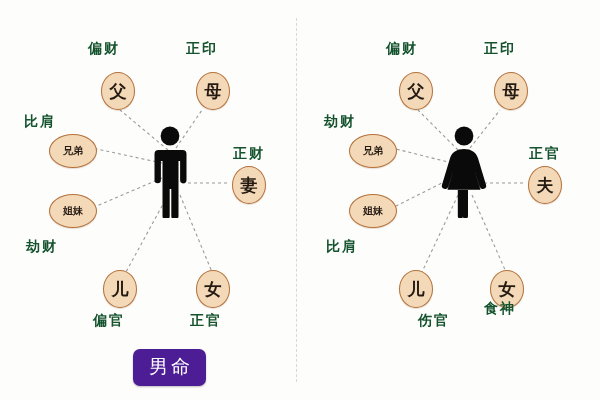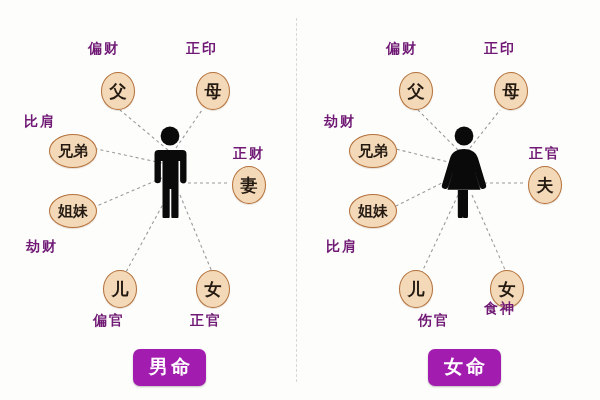--- a/index.html
+++ b/index.html
@@ -58,49 +58,49 @@
     line-height: 1;
     z-index: 3;
     box-shadow: 0 1px 1px rgba(120,80,40,0.18);
   }
   .node-1 {          
     width: 34px; height: 38px;
     font-size: 17px;
   }
   .node-2 {          
     width: 48px; height: 34px;
-    font-size: 15px;
+    font-size: 10px;
   }
 
   
   .tag {
     position: absolute;
     font-family: "DejaVu Serif", "Liberation Serif", serif;
     font-weight: bold;
     font-size: 14px;
-    color: #701a75;
+    color: #14532d;
     white-space: nowrap;
     letter-spacing: 2px;
     z-index: 4;
   }
 
   
   .person {
     position: absolute;
     z-index: 5;
   }
 
   
   .caption {
     position: absolute;
-    background: #a21caf;
+    background: #4c1d95;
     color: #ffffff;
     border-radius: 7px;
     font-family: "DejaVu Serif", "Liberation Serif", serif;
-    font-weight: bold;
+    font-weight: normal;
     font-size: 19px;
     letter-spacing: 3px;
     padding: 5px 13px 6px 16px;
     z-index: 6;
     box-shadow: 0 1px 2px rgba(0,0,0,0.25);
   }
 </style>
 </head>
 <body>
 
@@ -190,16 +190,15 @@
 
     <div class="tag" style="left:229px; top:145px;">正官</div>
     <div class="node node-1" style="left:228px; top:166px;">夫</div>
 
     <div class="node node-1" style="left:99px; top:270px;">儿</div>
     <div class="tag" style="left:93px; top:312px;margin-left:25px;">伤官</div>
 
     <div class="node node-1" style="left:190px; top:270px;">女</div>
     <div class="tag" style="left:184px; top:300px;">食神</div>
 
-    <div class="caption" style="left:128px; top:349px;">女命</div>
   </div>
 
 </div>
 
 </body></html>

